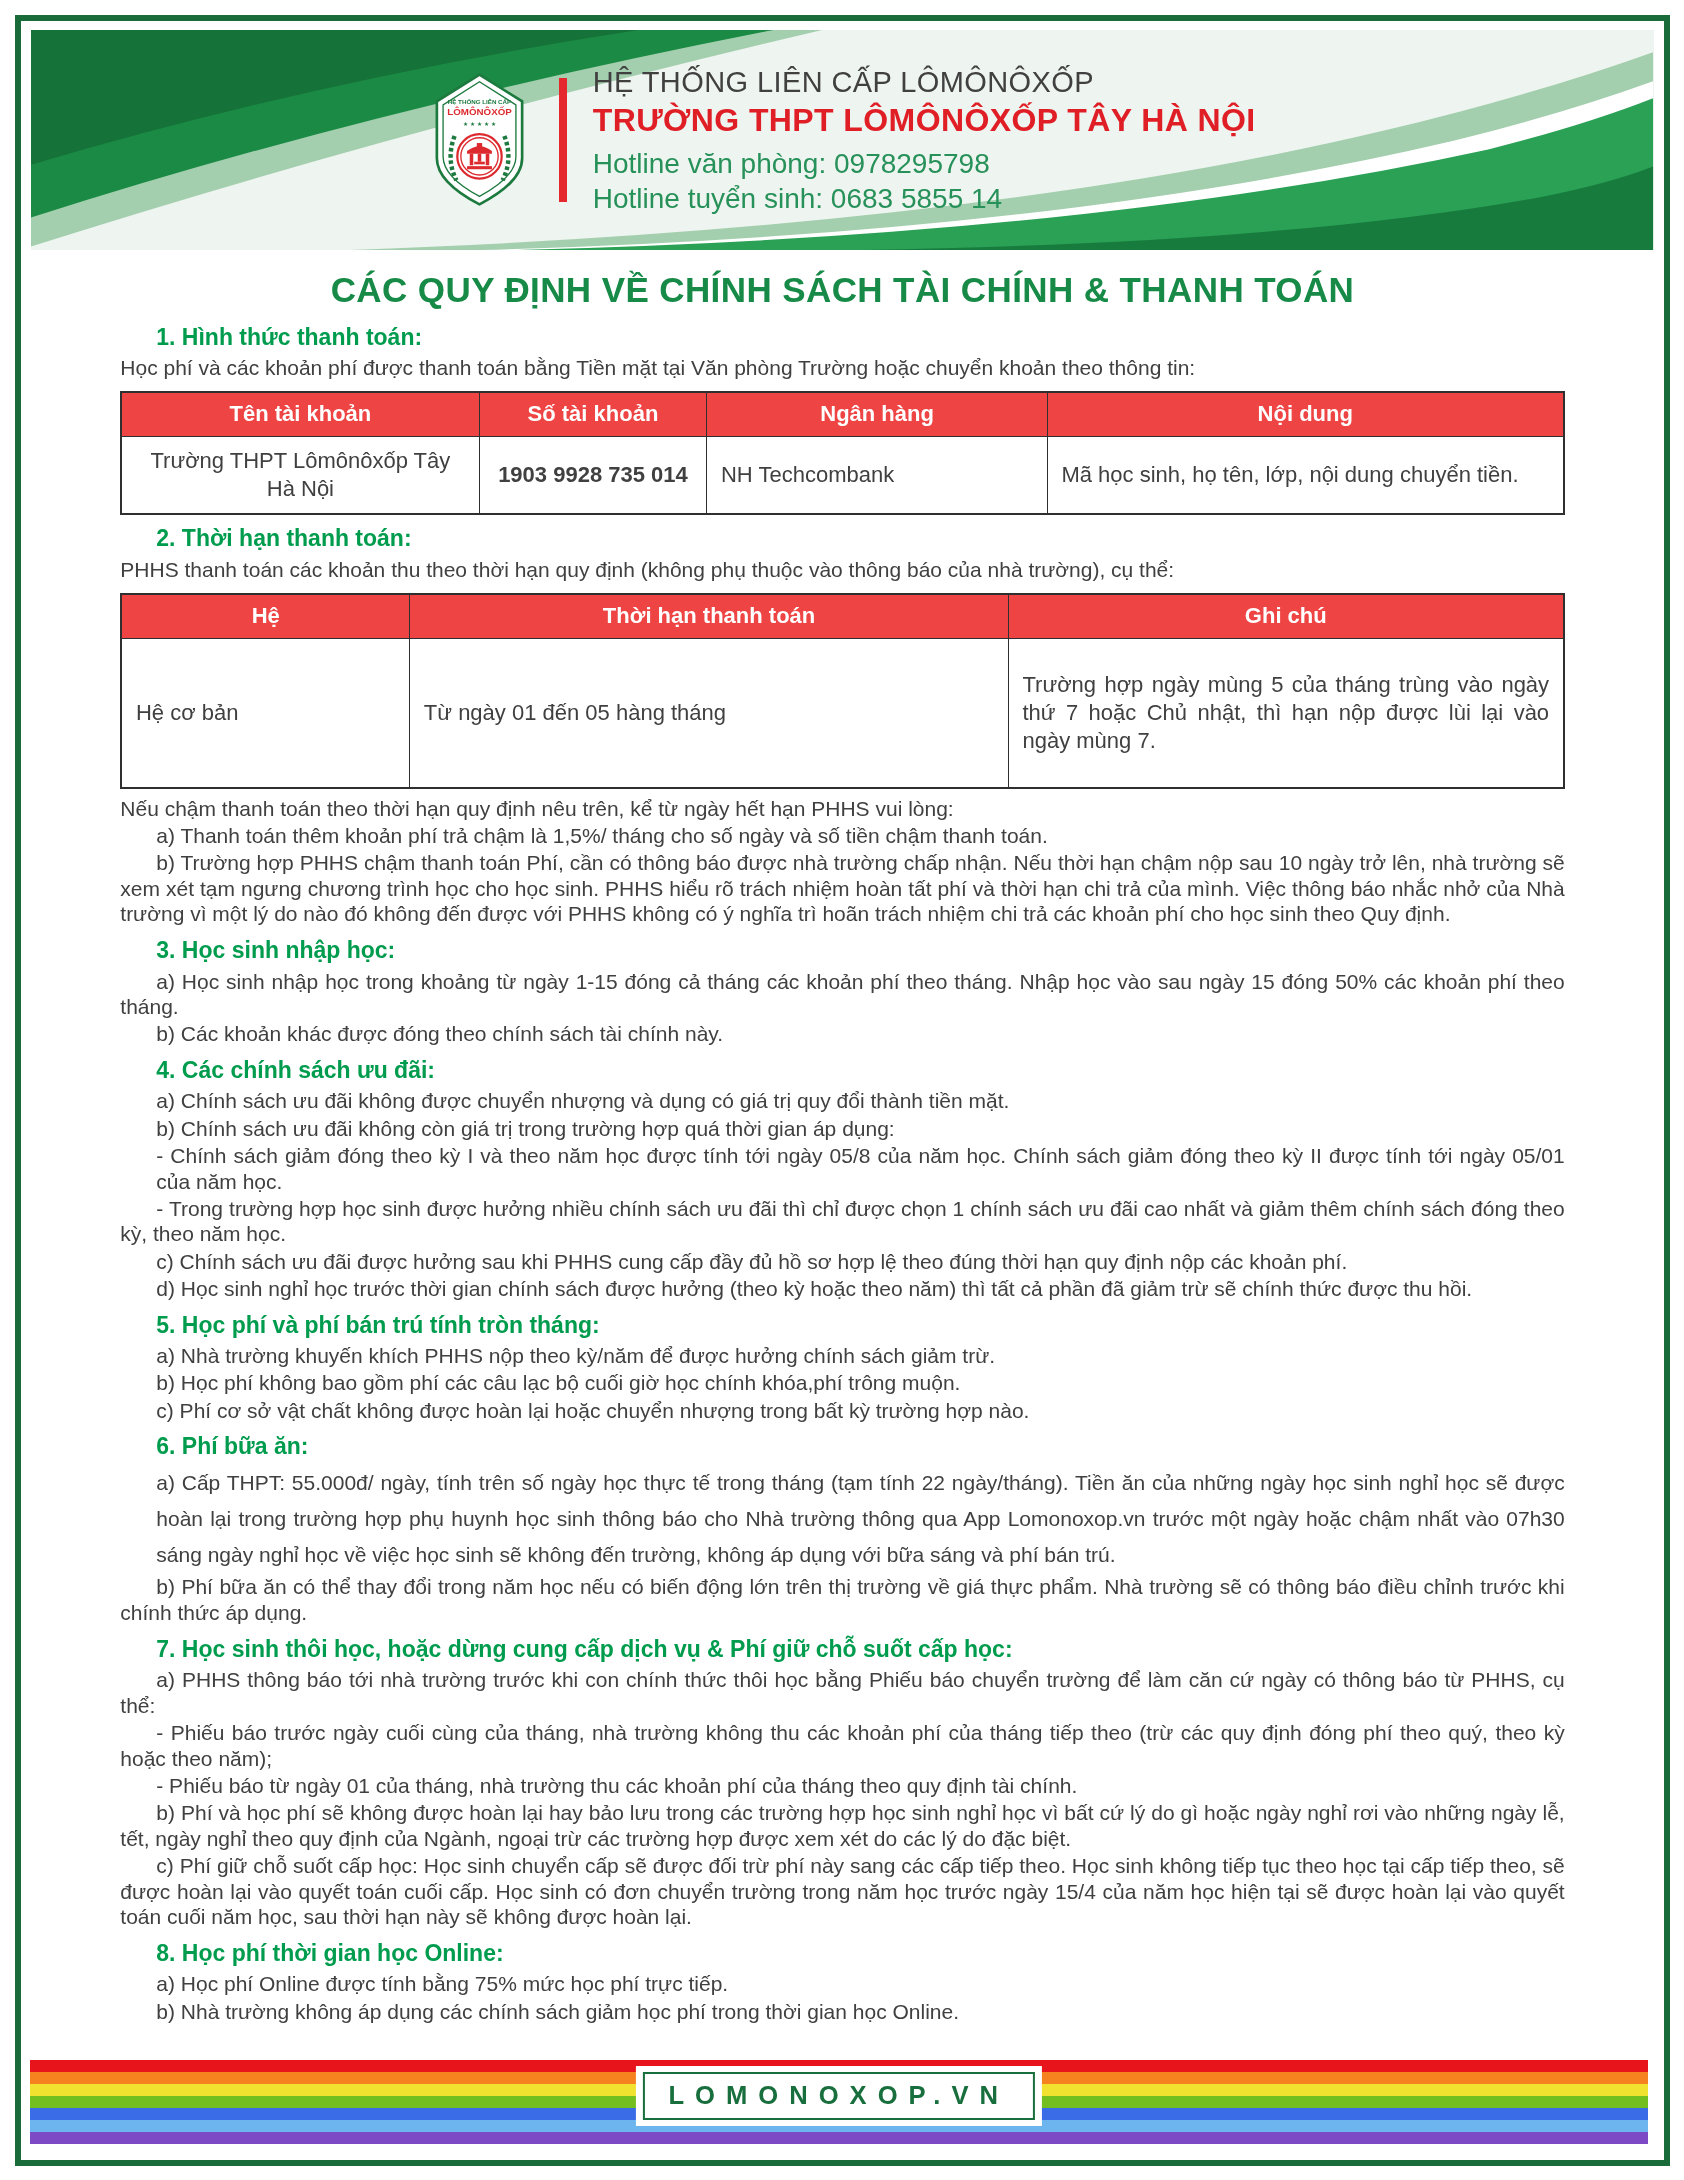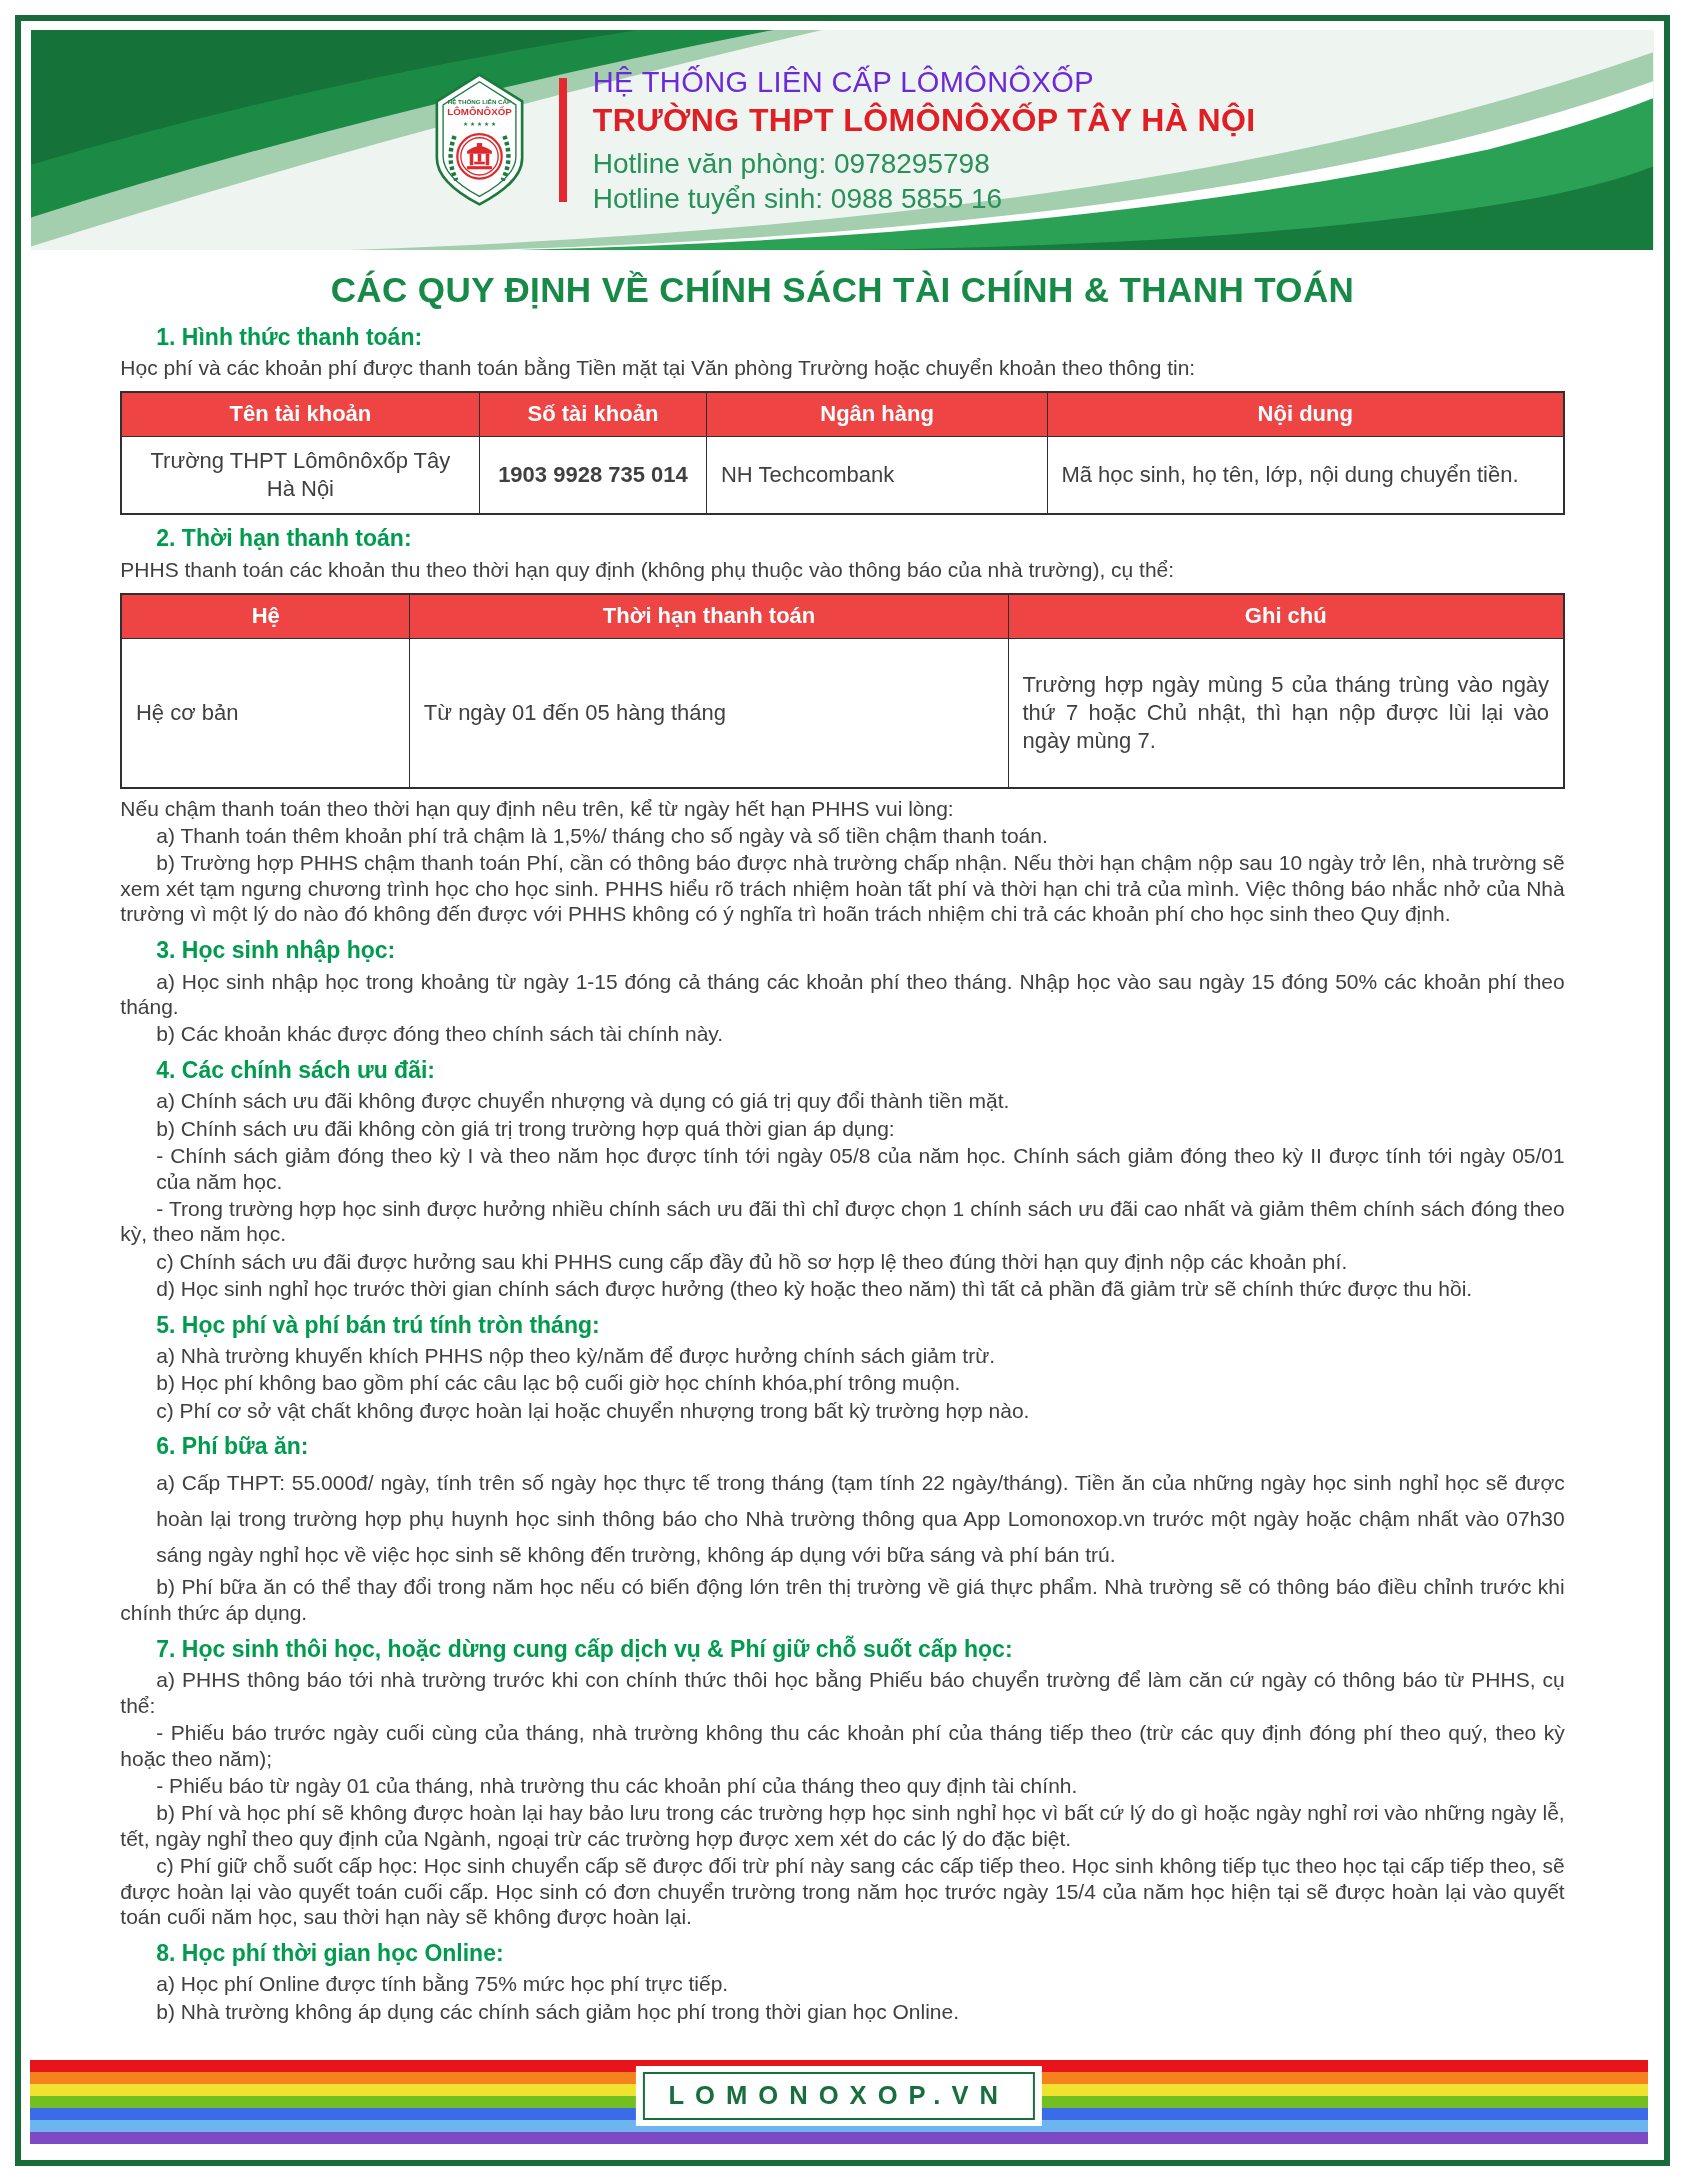--- a/index.html
+++ b/index.html
@@ -9,21 +9,21 @@
   }
   .frame{position:absolute;inset:15.3px;border:6px solid #1a6b3a;background:#fff;overflow:hidden;}
 
   
   .banner{position:relative;height:220px;margin:8.5px 10.2px 0 10.2px;background:#eef4ef;overflow:hidden;}
   .banner-art{position:absolute;inset:0;width:100%;height:100%;display:block;}
   .banner-inner{position:relative;display:flex;align-items:center;justify-content:center;height:100%;}
   .logo-badge{width:101px;height:135px;flex:0 0 auto;}
   .red-divider{width:7.7px;height:124px;background:#e5282e;margin:0 25.6px 0 29px;flex:0 0 auto;}
   .head-text{display:flex;flex-direction:column;justify-content:center;line-height:1.18;}
-  .brand-line{font-size:29px;font-weight:500;color:#6d28d9;letter-spacing:0.4px;}
+  .brand-line{font-size:29px;font-weight:500;color:#404040;letter-spacing:0.4px;}
   .school-line{font-size:32px;font-weight:800;color:#e01e26;letter-spacing:0.4px;margin:3.4px 0 5.1px;}
   .hotline{font-size:28px;font-weight:500;color:#27915a;margin-top:1.7px;}
 
   
   .doc-title{font-size:35px;font-weight:800;color:#168a46;text-align:center;margin:20.4px 85px 0;letter-spacing:0.4px;}
 
   
   .content{margin:13.6px 99px 0;color:#404040;}
   .sec{font-size:23px;font-weight:700;color:#009c4e;margin:10.2px 0 4.3px 36px;}
   .para{font-size:21px;line-height:25.6px;text-align:justify;margin:1.7px 0;}
@@ -85,21 +85,21 @@
           <rect x="42" y="106" width="28" height="3.5"></rect>
         </g>
       </svg>
 
       <div class="red-divider"></div>
 
       <div class="head-text">
         <div class="brand-line">HỆ THỐNG LIÊN CẤP LÔMÔNÔXỐP</div>
         <div class="school-line">TRƯỜNG THPT LÔMÔNÔXỐP TÂY HÀ NỘI</div>
         <div class="hotline">Hotline văn phòng: 0978295798</div>
-        <div class="hotline">Hotline tuyển sinh: 0988 5855 16</div>
+        <div class="hotline">Hotline tuyển sinh: 0683 5855 14</div>
       </div>
     </div>
   </header>
 
   <h1 class="doc-title">CÁC QUY ĐỊNH VỀ CHÍNH SÁCH TÀI CHÍNH &amp; THANH TOÁN</h1>
 
   <main class="content">
 
     <h2 class="sec">1. Hình thức thanh toán:</h2>
     <p class="para">Học phí và các khoản phí được thanh toán bằng Tiền mặt tại Văn phòng Trường hoặc chuyển khoản theo thông tin:</p>

